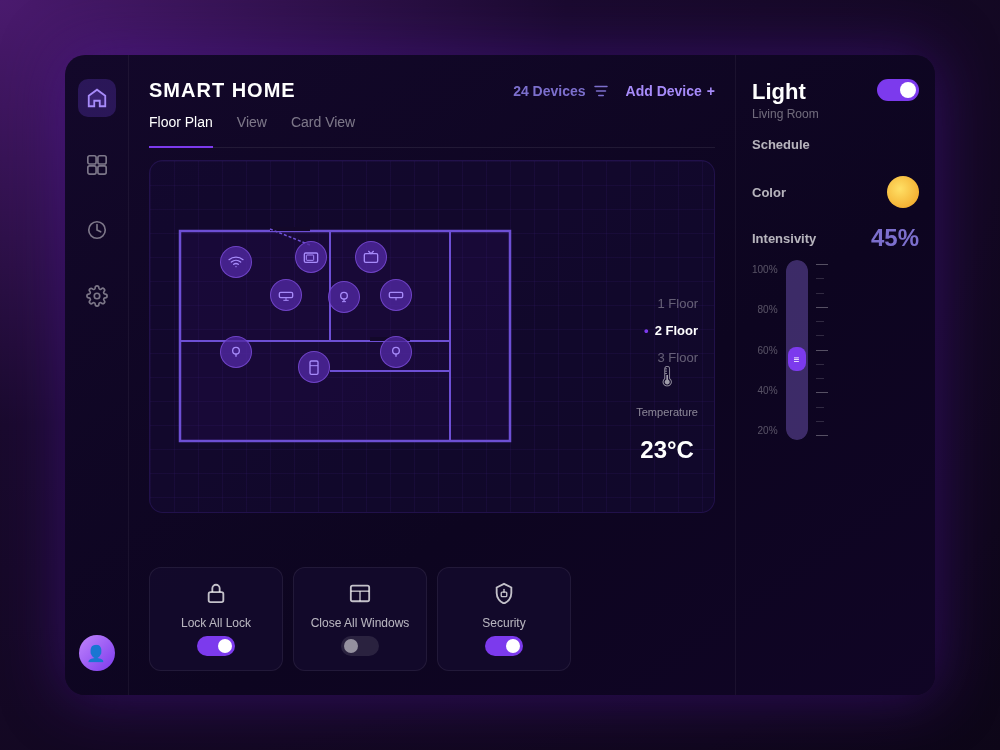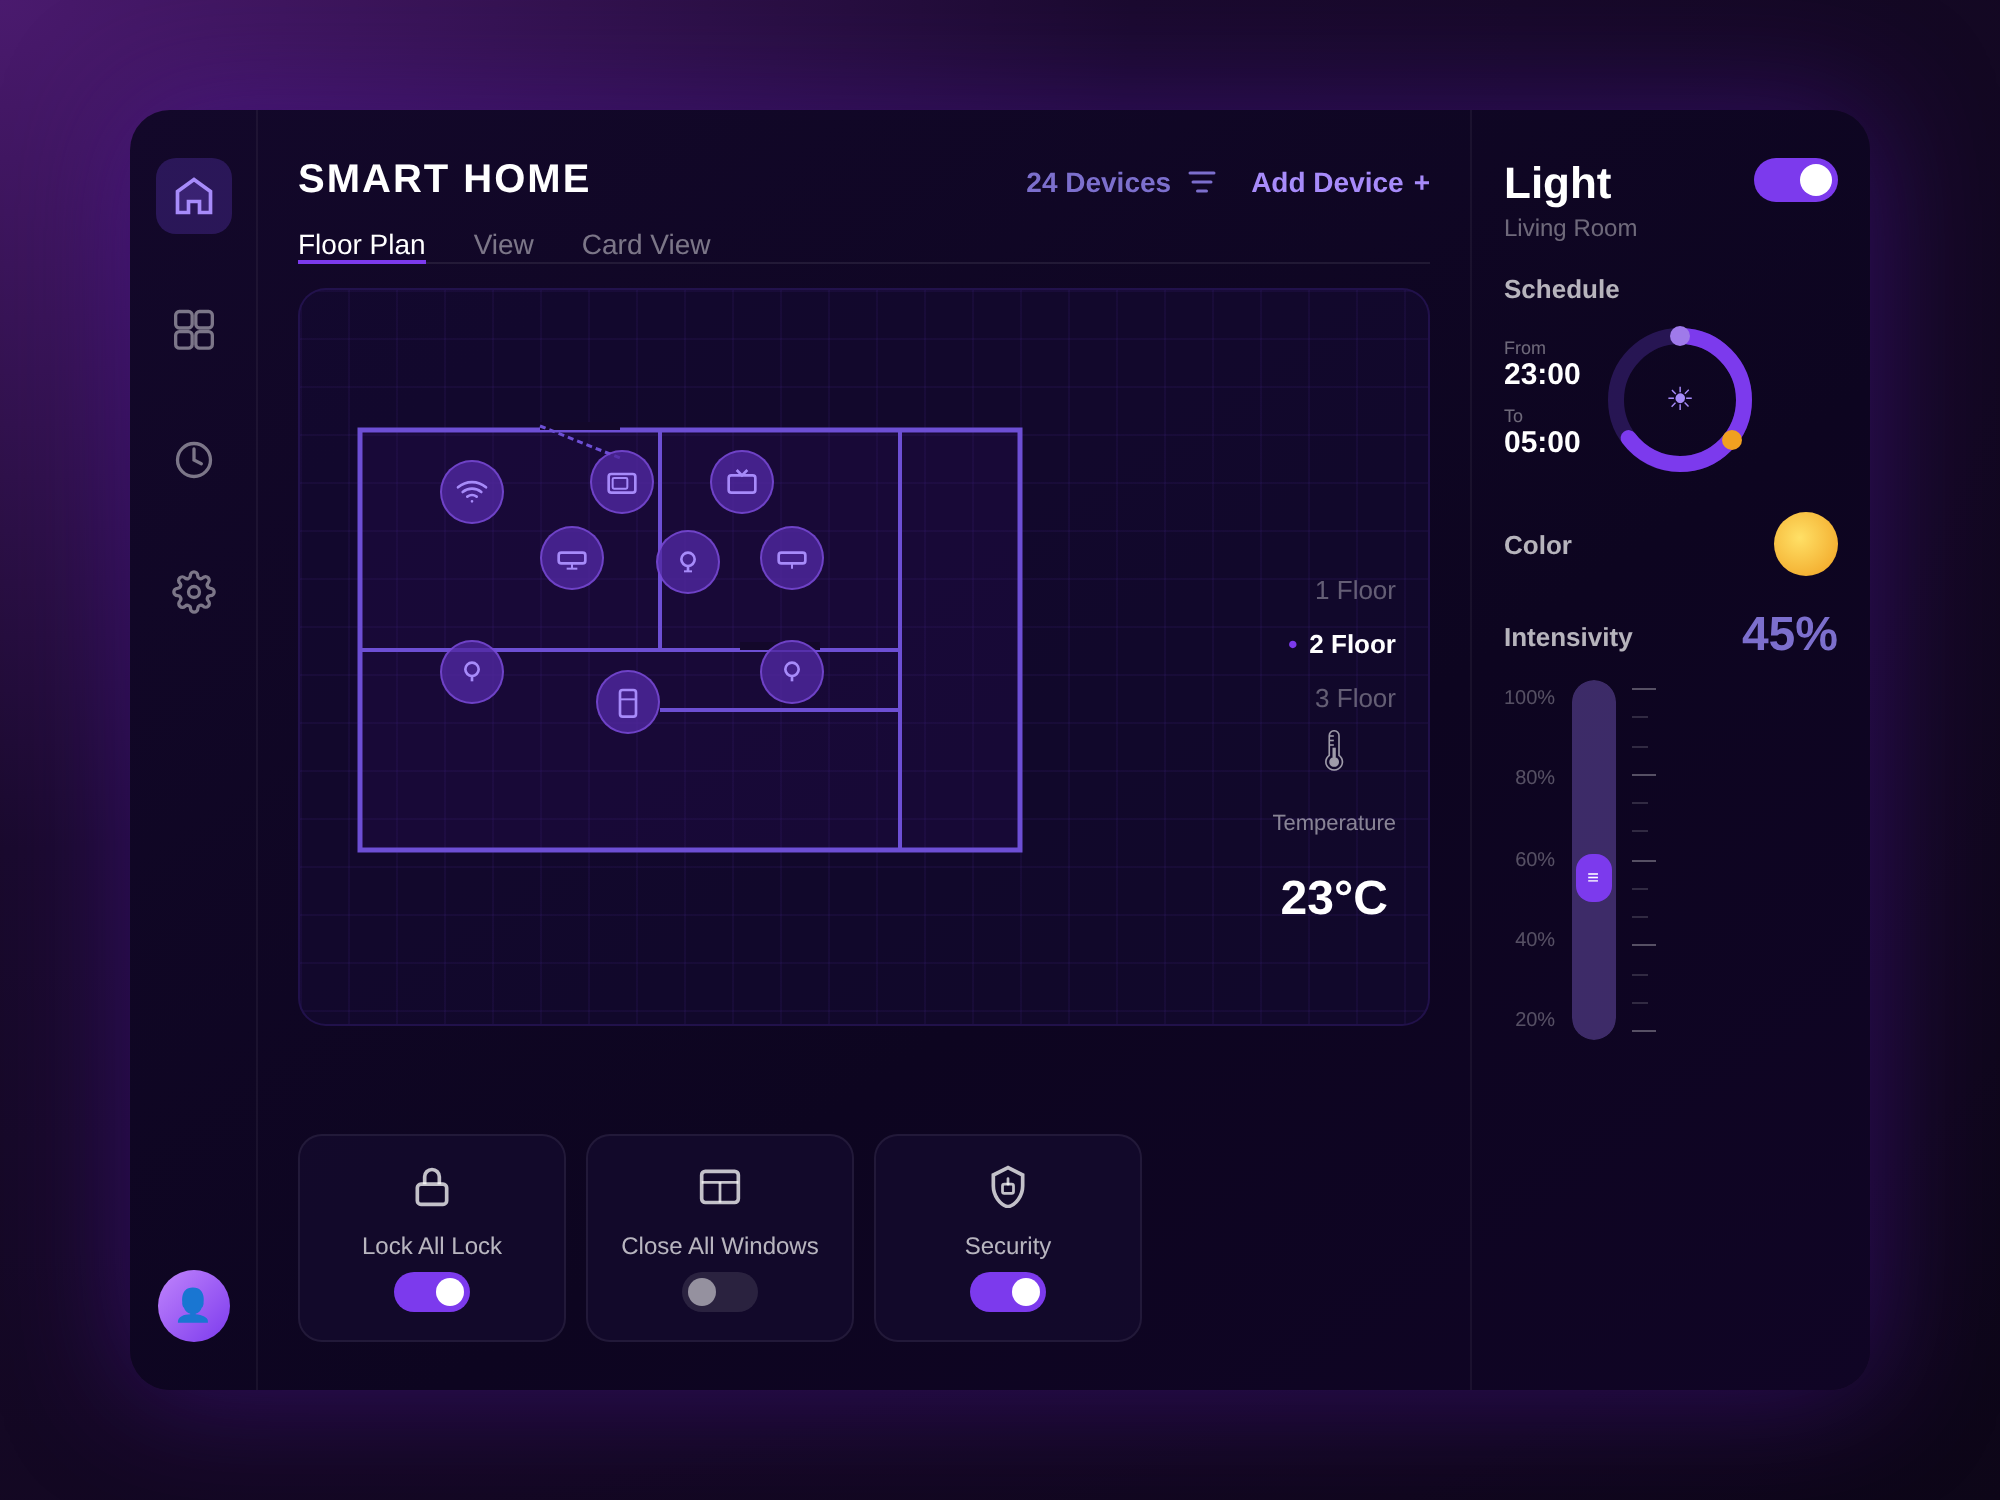--- a/index.html
+++ b/index.html
@@ -107,21 +107,21 @@
     .tabs {
       display: flex;
       gap: 24px;
       border-bottom: 1px solid rgba(255,255,255,0.08);
       padding-bottom: 8px;
     }
     .tab {
       font-size: 14px;
       color: rgba(255,255,255,0.45);
       cursor: pointer;
-      padding-bottom: 0;
+      padding-bottom: 16px;
       border-bottom: 2px solid transparent;
       margin-bottom: -9px;
     }
     .tab.active {
       color: #fff;
       border-bottom: 2px solid #7c3aed;
     }
     
     .floor-section {
       display: flex;
@@ -612,45 +612,20 @@
     <div class="panel-header">
       <div>
         <div class="panel-title">Light</div>
         <div class="panel-subtitle">Living Room</div>
       </div>
       <div class="panel-toggle"></div>
     </div>
 
     <div>
       <div class="section-title" style="margin-bottom:8px;">Schedule</div>
-      <div class="schedule-section">
-        <div class="schedule-times">
-          <div class="time-block">
-            <label>From</label>
-            <span>23:00</span>
-          </div>
-          <div class="time-block">
-            <label>To</label>
-            <span>05:00</span>
-          </div>
-        </div>
-
-        <div class="dial-container">
-          <svg width="80" height="80" viewBox="0 0 80 80">
-            <circle cx="40" cy="40" r="32" stroke="rgba(100,60,200,0.3)" stroke-width="8" fill="none"></circle>
-            <circle cx="40" cy="40" r="32" stroke="#7c3aed" stroke-width="8" fill="none" stroke-dasharray="130 71" stroke-dashoffset="50" stroke-linecap="round"></circle>
-
-            <circle cx="40" cy="8" r="5" fill="#9f7aea"></circle>
-
-            <circle cx="66" cy="60" r="5" fill="#f0a020"></circle>
-
-            <text x="40" y="45" text-anchor="middle" font-size="16" fill="#a78bfa">☀</text>
-          </svg>
-        </div>
-      </div>
     </div>
 
     <div class="color-section">
       <div class="section-title">Color</div>
       <div class="color-swatch"></div>
     </div>
 
     <div class="intensity-section">
       <div class="intensity-header">
         <div class="section-title">Intensivity</div>

